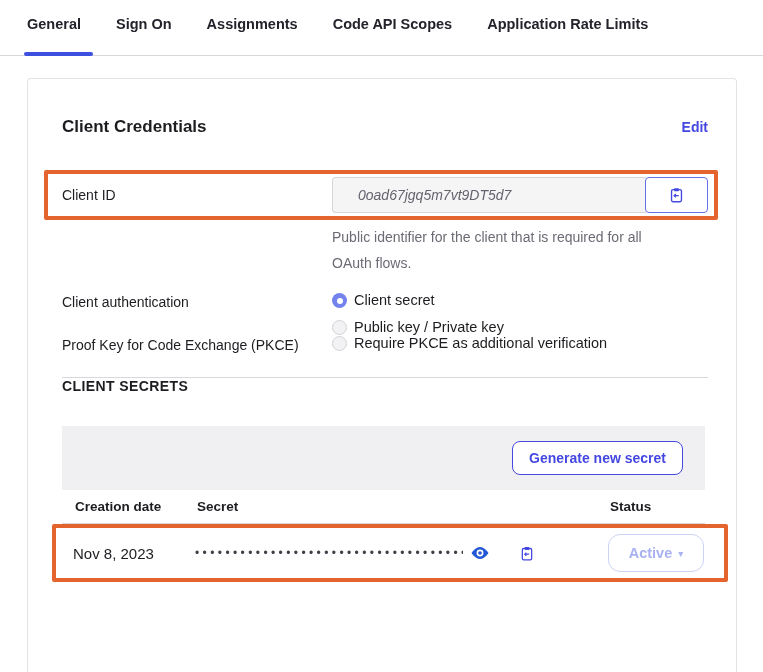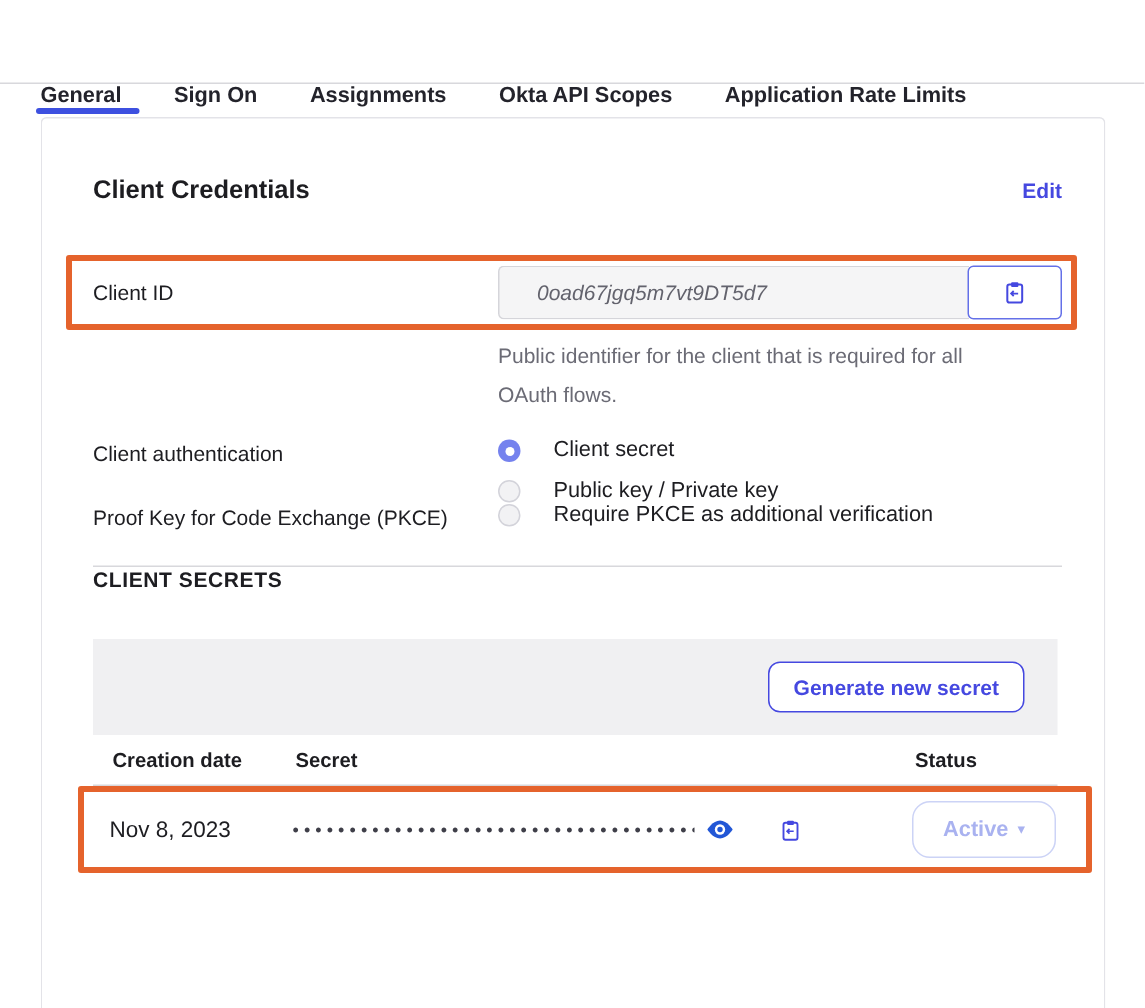--- a/index.html
+++ b/index.html
@@ -11,21 +11,21 @@
     --status-muted-border:#ccd3f6;
     --text-dark:#1d1d21;
     --text-gray:#6b6b75;
     --line:#d8d8dc;
   }
   *{box-sizing:border-box;margin:0;padding:0}
   html,body{width:763px;height:672px;overflow:hidden;background:#fff;
     font-family:"Liberation Sans","DejaVu Sans",sans-serif;color:var(--text-dark);}
   
   .tabs{height:56px;padding:16px 0 0 27px;display:flex;gap:35px;border-bottom:1px solid var(--line);}
-  .tab{position:relative;font-size:14.5px;font-weight:700;color:#23232b;cursor:pointer;padding-bottom:19px;margin-top:40px;}
+  .tab{position:relative;font-size:14.5px;font-weight:700;color:#23232b;cursor:pointer;padding-bottom:19px;}
   .tab.active::after{content:"";position:absolute;left:-3px;right:-12px;bottom:-1px;height:4px;
     background:var(--accent-underline);border-radius:2px;}
   
   .card{margin:22px 26px 0 27px;border:1px solid #e3e3e8;border-bottom:none;border-radius:4px 4px 0 0;
     height:600px;padding:0 28px 0 34px;background:#fff;}
   .card-header{padding-top:38px;display:flex;justify-content:space-between;align-items:center;}
   .card-title{font-size:17px;font-weight:700;}
   .edit-link{font-size:14px;font-weight:700;color:var(--accent);text-decoration:none;cursor:pointer;}
   
   .form-row{display:flex;align-items:flex-start;}
@@ -38,21 +38,21 @@
   .client-id-input{flex:1;height:36px;background:#f5f5f6;border:1px solid #d5d5da;border-right:none;
     border-radius:4px 0 0 4px;padding:0 25px;font-size:14px;color:#63636d;
     font-family:"Liberation Sans","DejaVu Sans",sans-serif;outline:none;font-style:italic;}
   .copy-btn{width:63px;height:36px;background:#fff;border:1px solid #6470e8;border-radius:4px;
     margin-left:-1px;display:flex;align-items:center;justify-content:center;cursor:pointer;}
   .helper-row{margin-top:4px;}
   .helper-text{width:330px;font-size:14px;line-height:26px;color:var(--text-gray);}
   
   .row-auth{margin-top:16px;}
   .choice-list{display:flex;flex-direction:column;gap:11px;}
-  .choice{display:flex;align-items:flex-end;gap:22px;cursor:pointer;font-size:14.5px;}
+  .choice{display:flex;align-items:flex-end;gap:7px;cursor:pointer;font-size:14.5px;}
   .radio{width:15px;height:15px;border-radius:50%;flex:0 0 15px;}
   .radio.on{background:var(--radio-selected);position:relative;}
   .radio.on::after{content:"";position:absolute;left:4.5px;top:4.5px;width:6px;height:6px;border-radius:50%;background:#fff;}
   .radio.off,.checkbox.off{background:#f2f2f4;border:1px solid #d3d3da;}
   .checkbox{width:15px;height:15px;border-radius:50%;flex:0 0 15px;}
   .row-pkce{}
   
   .divider{border:none;border-top:1px solid var(--line);margin-top:24px;}
   .secrets-title{font-size:14px;font-weight:700;letter-spacing:.4px;}
   .secrets-table{margin-top:32px;width:643px;font-size:14px;}
@@ -78,21 +78,21 @@
     font-family:"Liberation Sans","DejaVu Sans",sans-serif;}
   .status-caret{font-size:10px;}
 </style>
 </head>
 <body>
 
 <nav class="tabs">
   <div class="tab active">General</div>
   <div class="tab">Sign On</div>
   <div class="tab">Assignments</div>
-  <div class="tab">Okta API Scopes</div>
+  <div class="tab">Code API Scopes</div>
   <div class="tab">Application Rate Limits</div>
 </nav>
 
 <section class="card">
 
   <div class="card-header">
     <h2 class="card-title">Client Credentials</h2>
     <a class="edit-link">Edit</a>
   </div>
 

